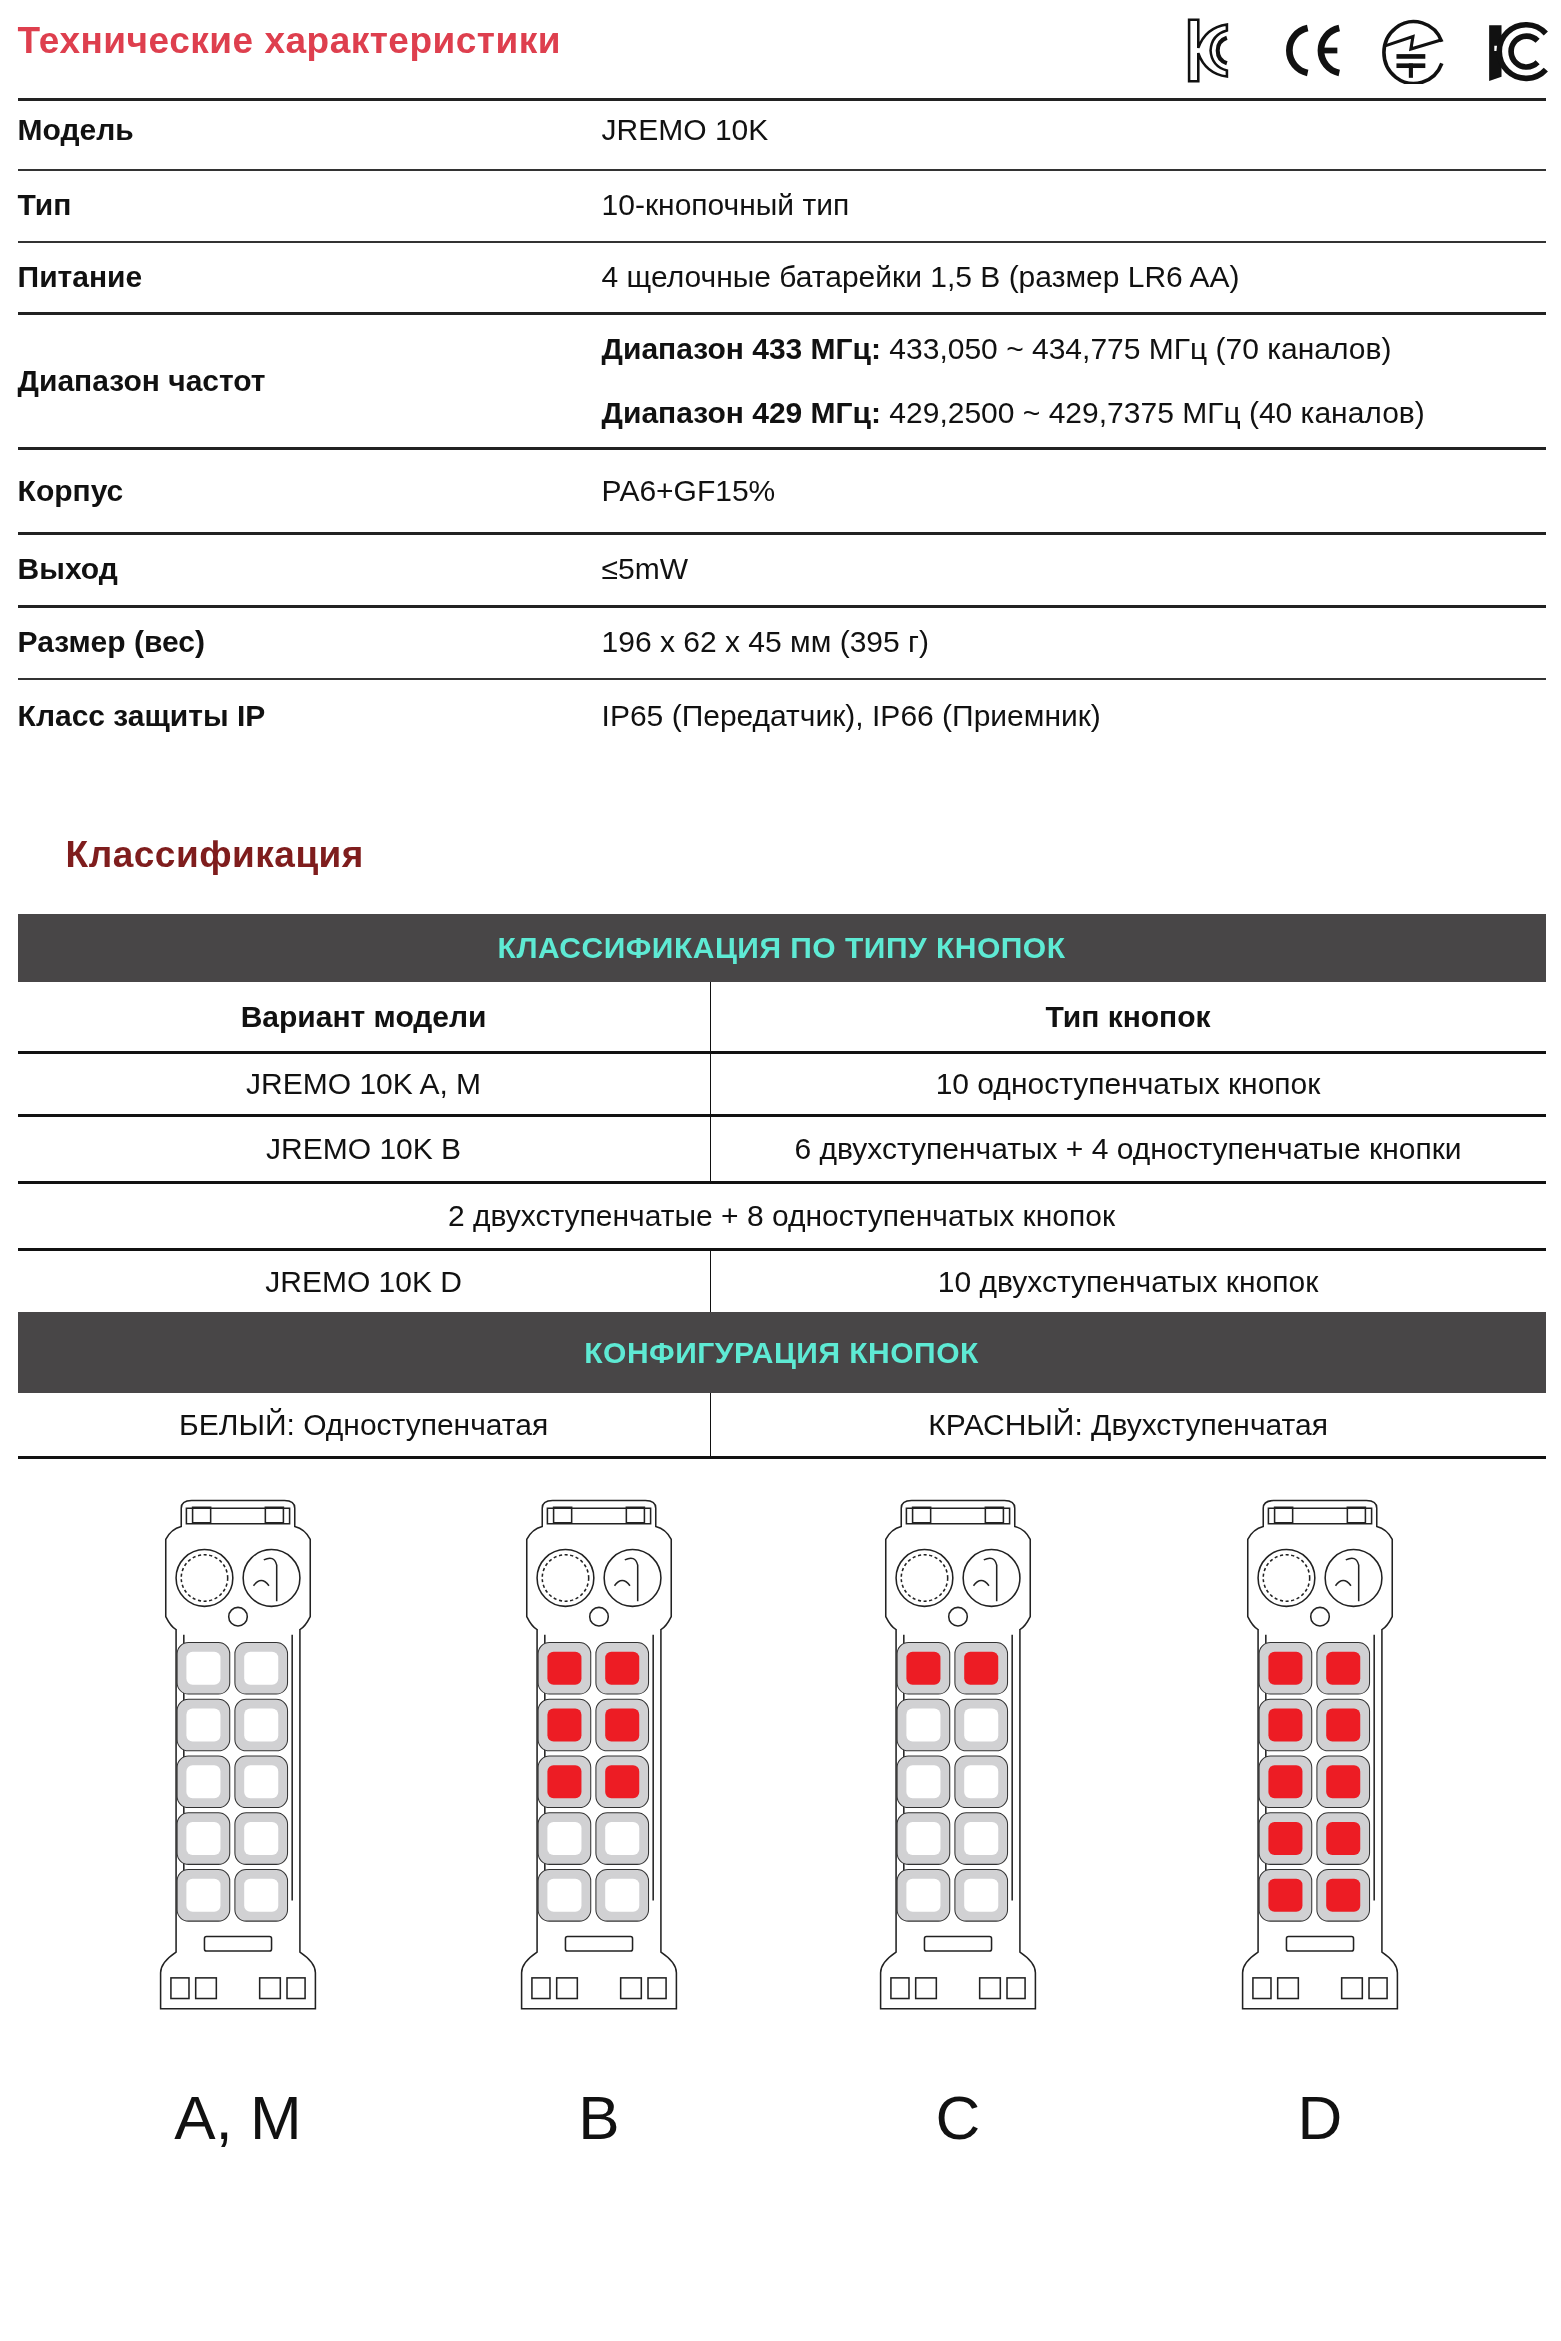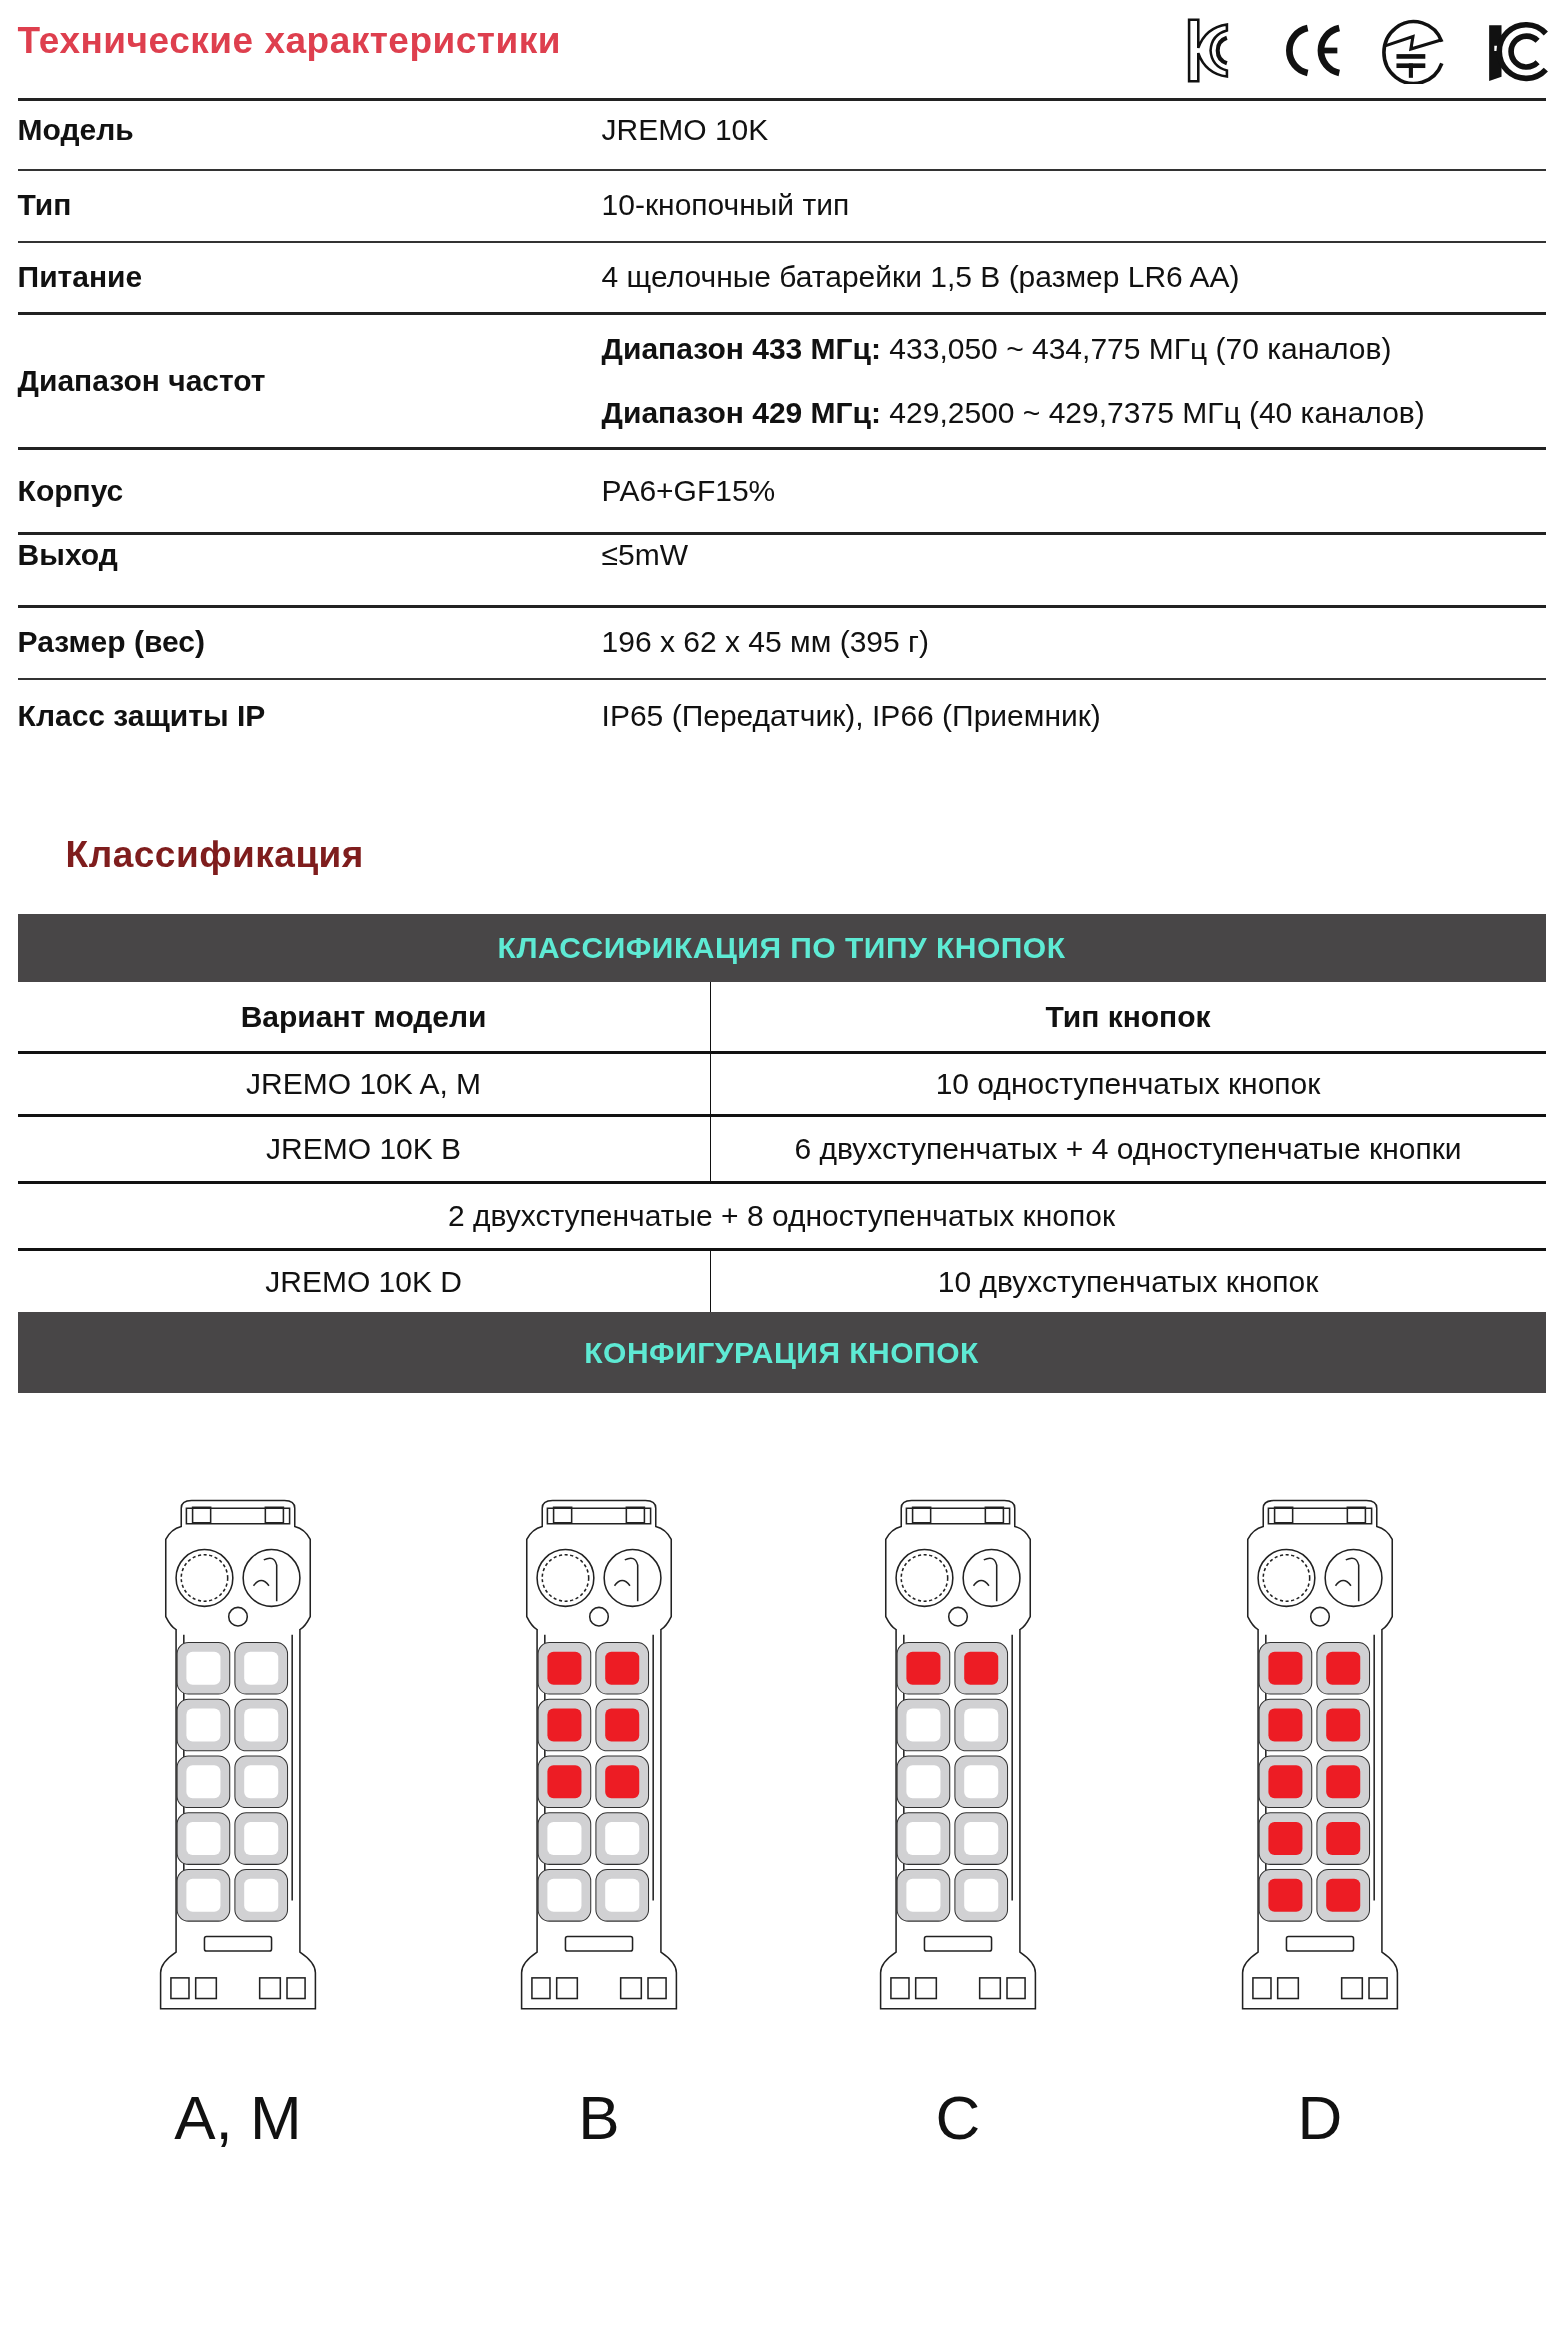--- a/index.html
+++ b/index.html
@@ -82,21 +82,21 @@
     <div><b>Диапазон 433 МГц:</b><span> 433,050 ~ 434,775 МГц (70 каналов)</span></div>
     <div><b>Диапазон 429 МГц:</b><span> 429,2500 ~ 429,7375 МГц (40 каналов)</span></div>
   </div>
 </div>
 <div class="rule" style="top:447px;"></div>
 <div class="spec-row" style="top:449px;height:83px;">
   <div class="spec-label">Корпус</div>
   <div class="spec-value">PA6+GF15%</div>
 </div>
 <div class="rule" style="top:532px;"></div>
-<div class="spec-row" style="top:520px;height:70px;">
+<div class="spec-row" style="top:534px;height:70px;">
   <div class="spec-label">Выход</div>
   <div class="spec-value">≤5mW</div>
 </div>
 <div class="rule" style="top:605px;"></div>
 <div class="spec-row" style="top:607px;height:70px;">
   <div class="spec-label">Размер (вес)</div>
   <div class="spec-value">196 x 62 x 45 мм (395 г)</div>
 </div>
 <div class="rule thin" style="top:678px;"></div>
 <div class="spec-row" style="top:682px;height:67px;">
@@ -121,20 +121,24 @@
     <div class="tcell right">6 двухступенчатых + 4 одноступенчатые кнопки</div>
   </div>
   <div class="trow" style="height:64px;">
     <div class="tcell right">2 двухступенчатые + 8 одноступенчатых кнопок</div>
   </div>
   <div class="trow" style="height:61px;border-bottom:none;">
     <div class="tcell left">JREMO 10K D</div>
     <div class="tcell right">10 двухступенчатых кнопок</div>
   </div>
   <div class="dark" style="height:81px;">КОНФИГУРАЦИЯ КНОПОК</div>
+  <div class="trow" style="height:63px;">
+    <div class="tcell left">БЕЛЫЙ: Одноступенчатая</div>
+    <div class="tcell right">КРАСНЫЙ: Двухступенчатая</div>
+  </div>
 </div>
 
 <div class="remotes">
   <div id="remote-tpl-holder"></div>
   <div class="remote" style="left:150px;"><svg width="176" height="516" viewBox="0 0 340 1000">
       <g fill="none" stroke="#222" stroke-width="3">
         <path d="M60 20 Q60 5 80 5 H260 Q280 5 280 20 V55 Q300 60 310 80 V230 Q300 250 290 255 V880 Q320 900 320 920 V990 H20 V920 Q20 900 50 880 V255 Q40 250 30 230 V80 Q40 60 60 55 Z"></path>
         <path d="M70 20 H270 V50 H70 Z"></path>
         <rect x="82" y="18" width="35" height="30"></rect>
           <rect x="223" y="18" width="35" height="30"></rect>

